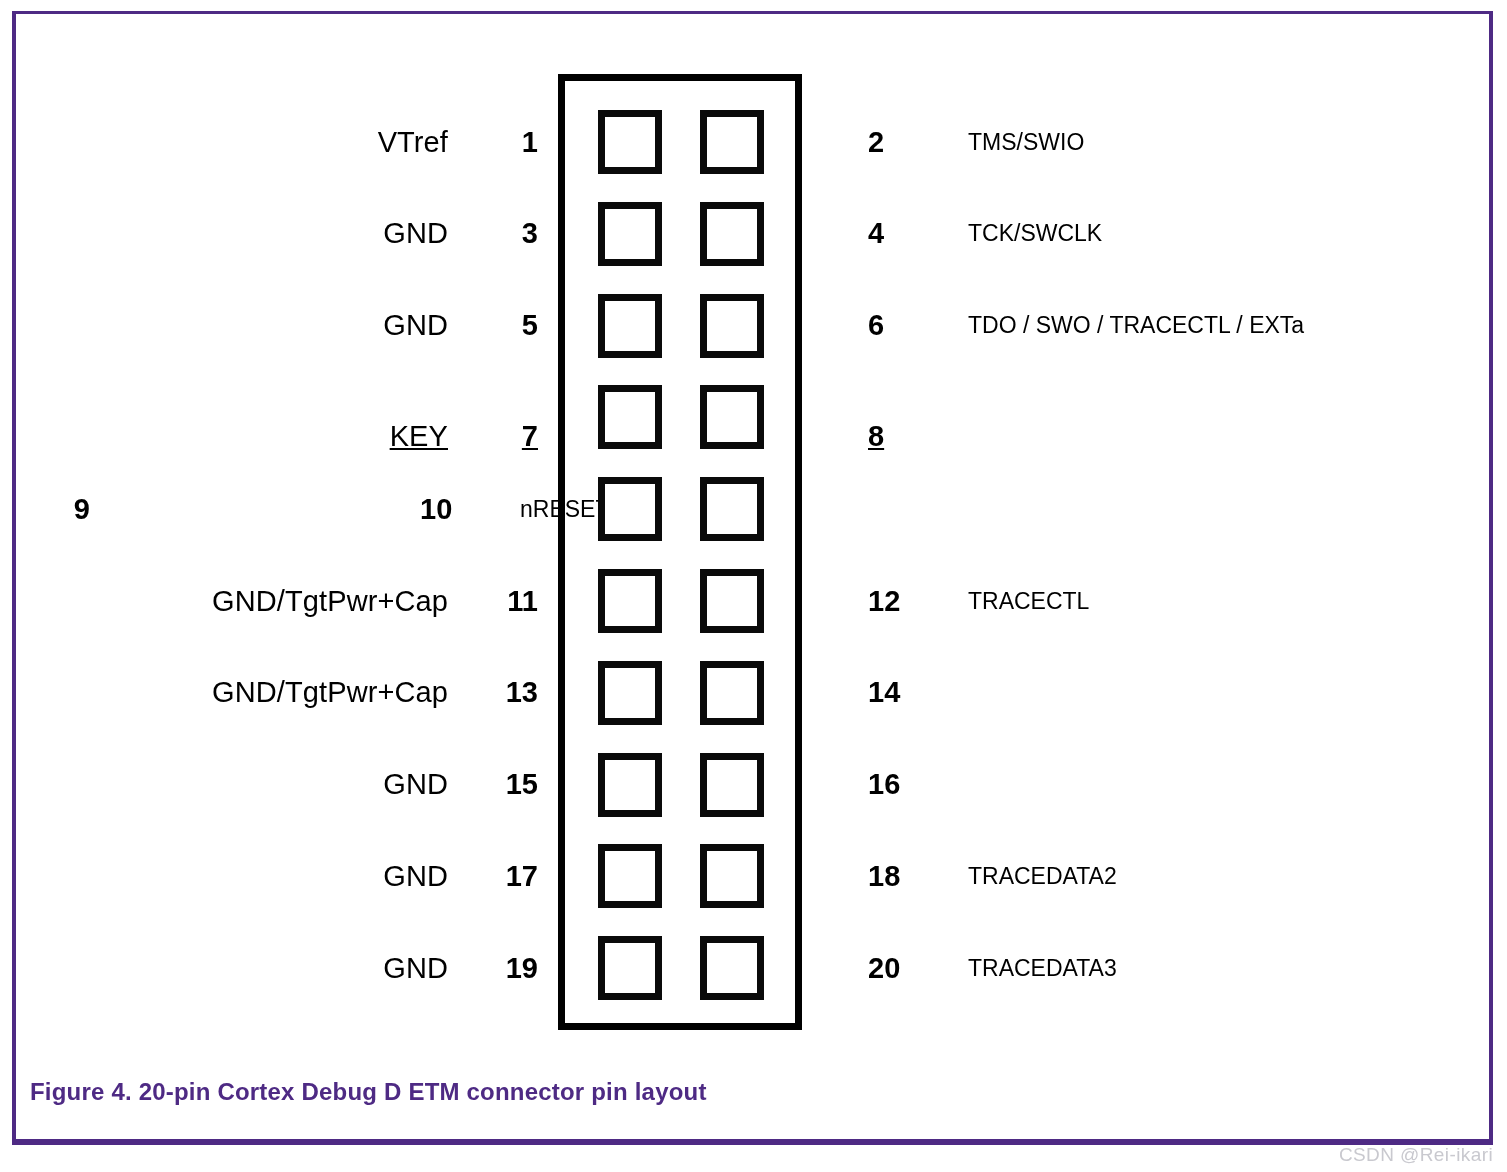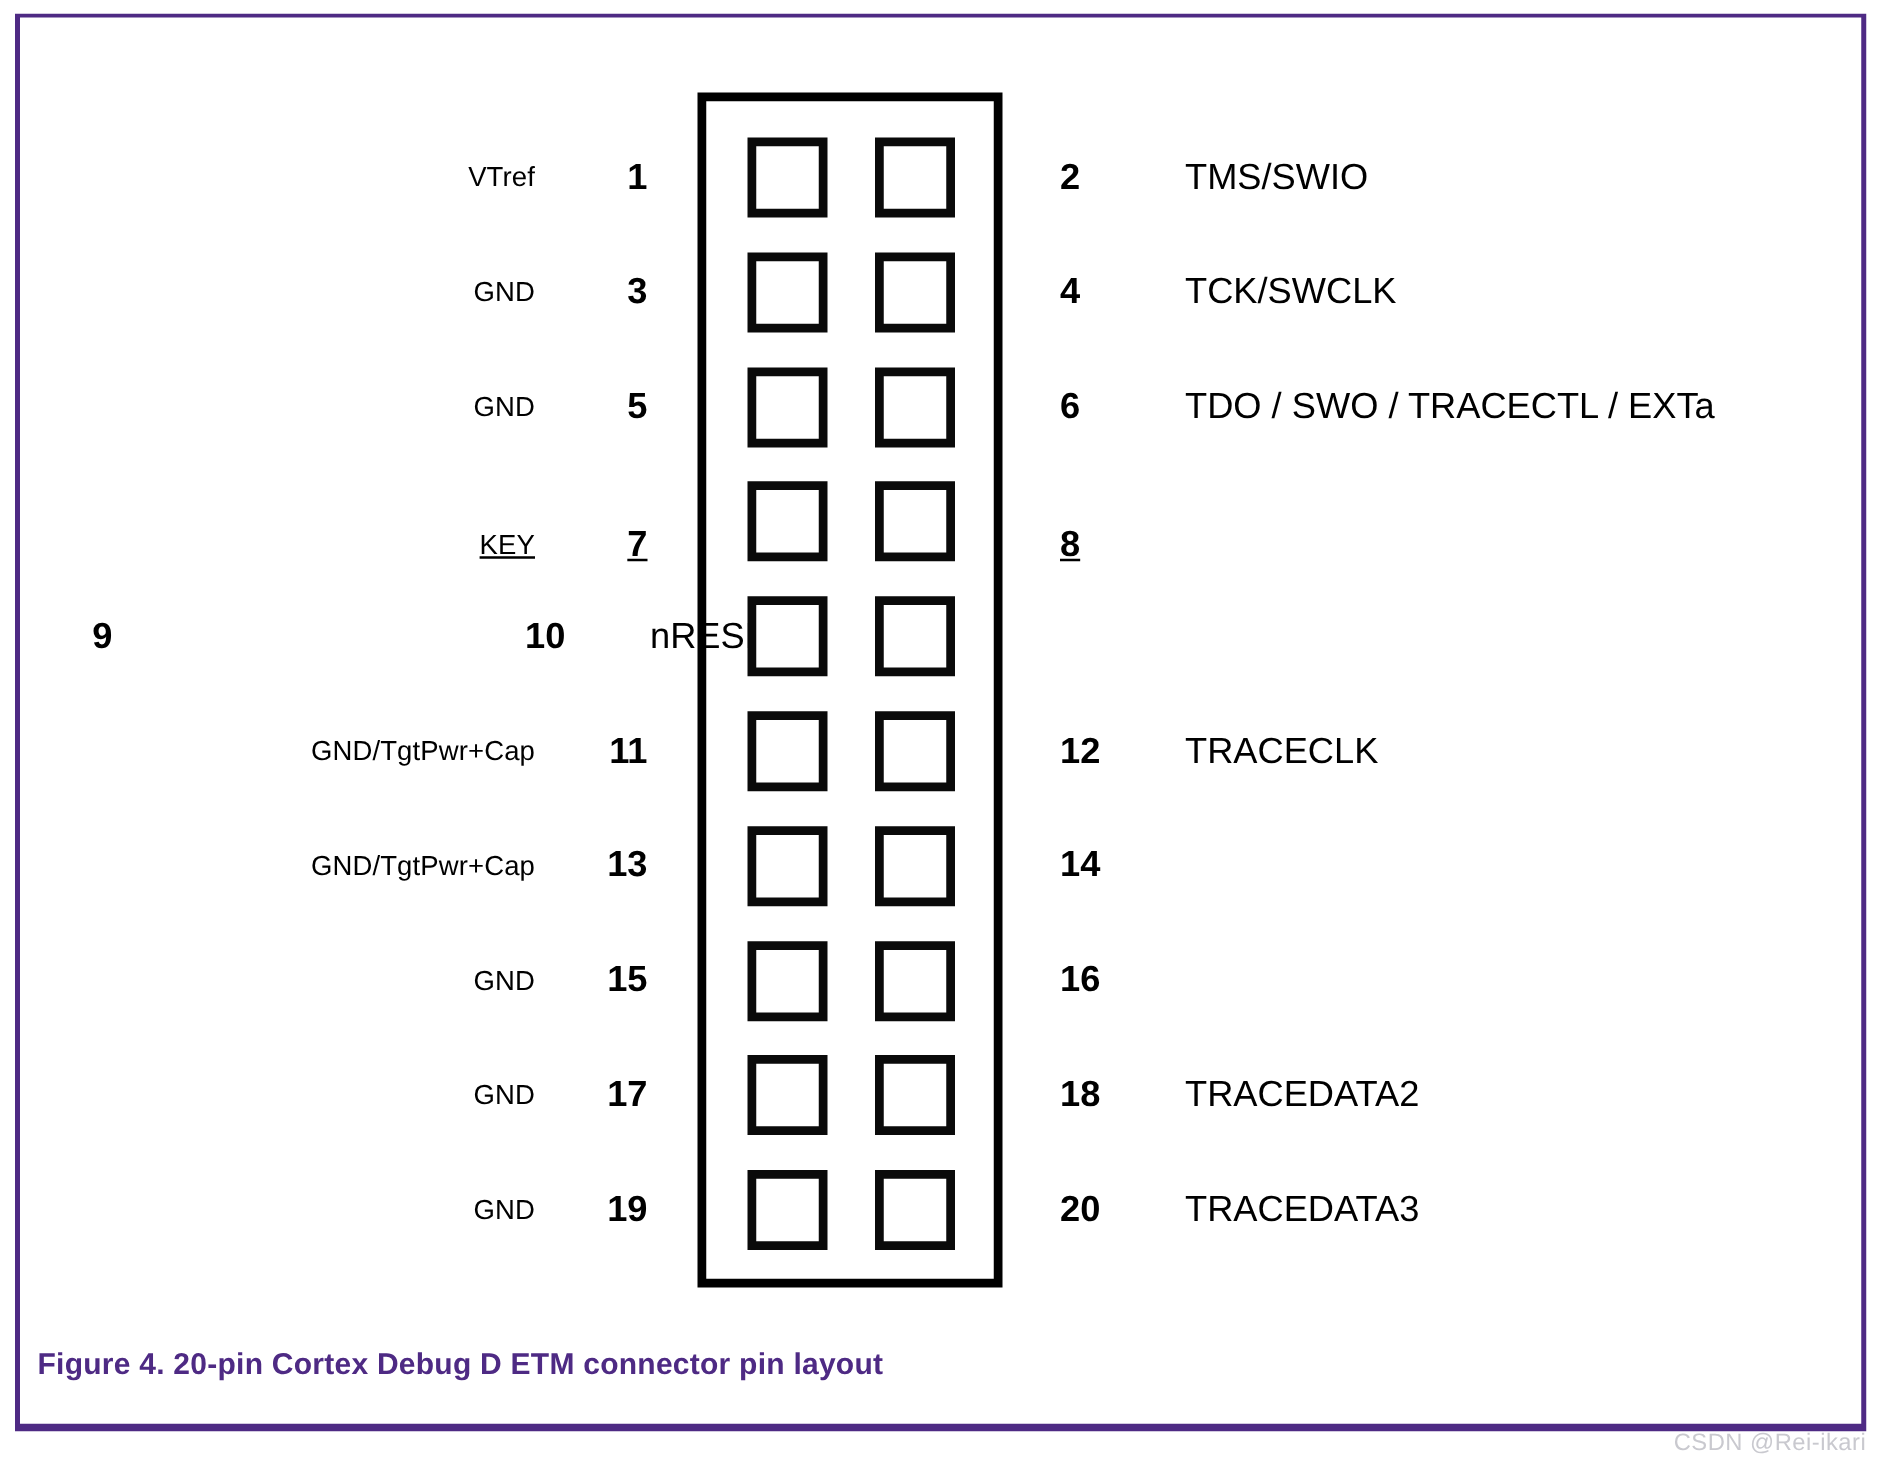--- a/index.html
+++ b/index.html
@@ -50,24 +50,25 @@
     left: 0;
     width: 1507px;
     height: 64px;
     display: flex;
     align-items: center;
   }
 
   .left-label {
     width: 428px;
     text-align: right;
-    font-size: 22px;
+    font-size: 29px;
     color: #000000;
     letter-spacing: 0.1px;
     white-space: nowrap;
+    margin-left: 20px;
   }
   .left-num {
     width: 90px;
     text-align: right;
     font-size: 29px;
     font-weight: bold;
     color: #000000;
     padding-right: 0px;
   }
 
@@ -78,21 +79,21 @@
   .right-num {
     width: 58px;
     text-align: left;
     font-size: 29px;
     font-weight: bold;
     color: #000000;
     padding-left: 3px;
   }
   .right-label {
     text-align: center;
-    font-size: 29px;
+    font-size: 23px;
     color: #000000;
     white-space: nowrap;
     padding-left: 42px;
   }
 
   
   #connector-body {
     position: absolute;
     left: 558px;
     top: 74px;
@@ -178,21 +179,21 @@
           <div class="left-num">9</div>
           <div class="conn-gap"></div>
           <div class="right-num">10</div>
           <div class="right-label">nRESET</div>
         </div>
         <div class="pin-row" style="top: 569px;">
           <div class="left-label">GND/TgtPwr+Cap</div>
           <div class="left-num">11</div>
           <div class="conn-gap"></div>
           <div class="right-num">12</div>
-          <div class="right-label">TRACECLK</div>
+          <div class="right-label">TRACECTL</div>
         </div>
         <div class="pin-row" style="top: 660.8px;">
           <div class="left-label">GND/TgtPwr+Cap</div>
           <div class="left-num">13</div>
           <div class="conn-gap"></div>
           <div class="right-num">14</div>
         </div>
         <div class="pin-row" style="top: 752.6px;">
           <div class="left-label">GND</div>
           <div class="left-num">15</div>

